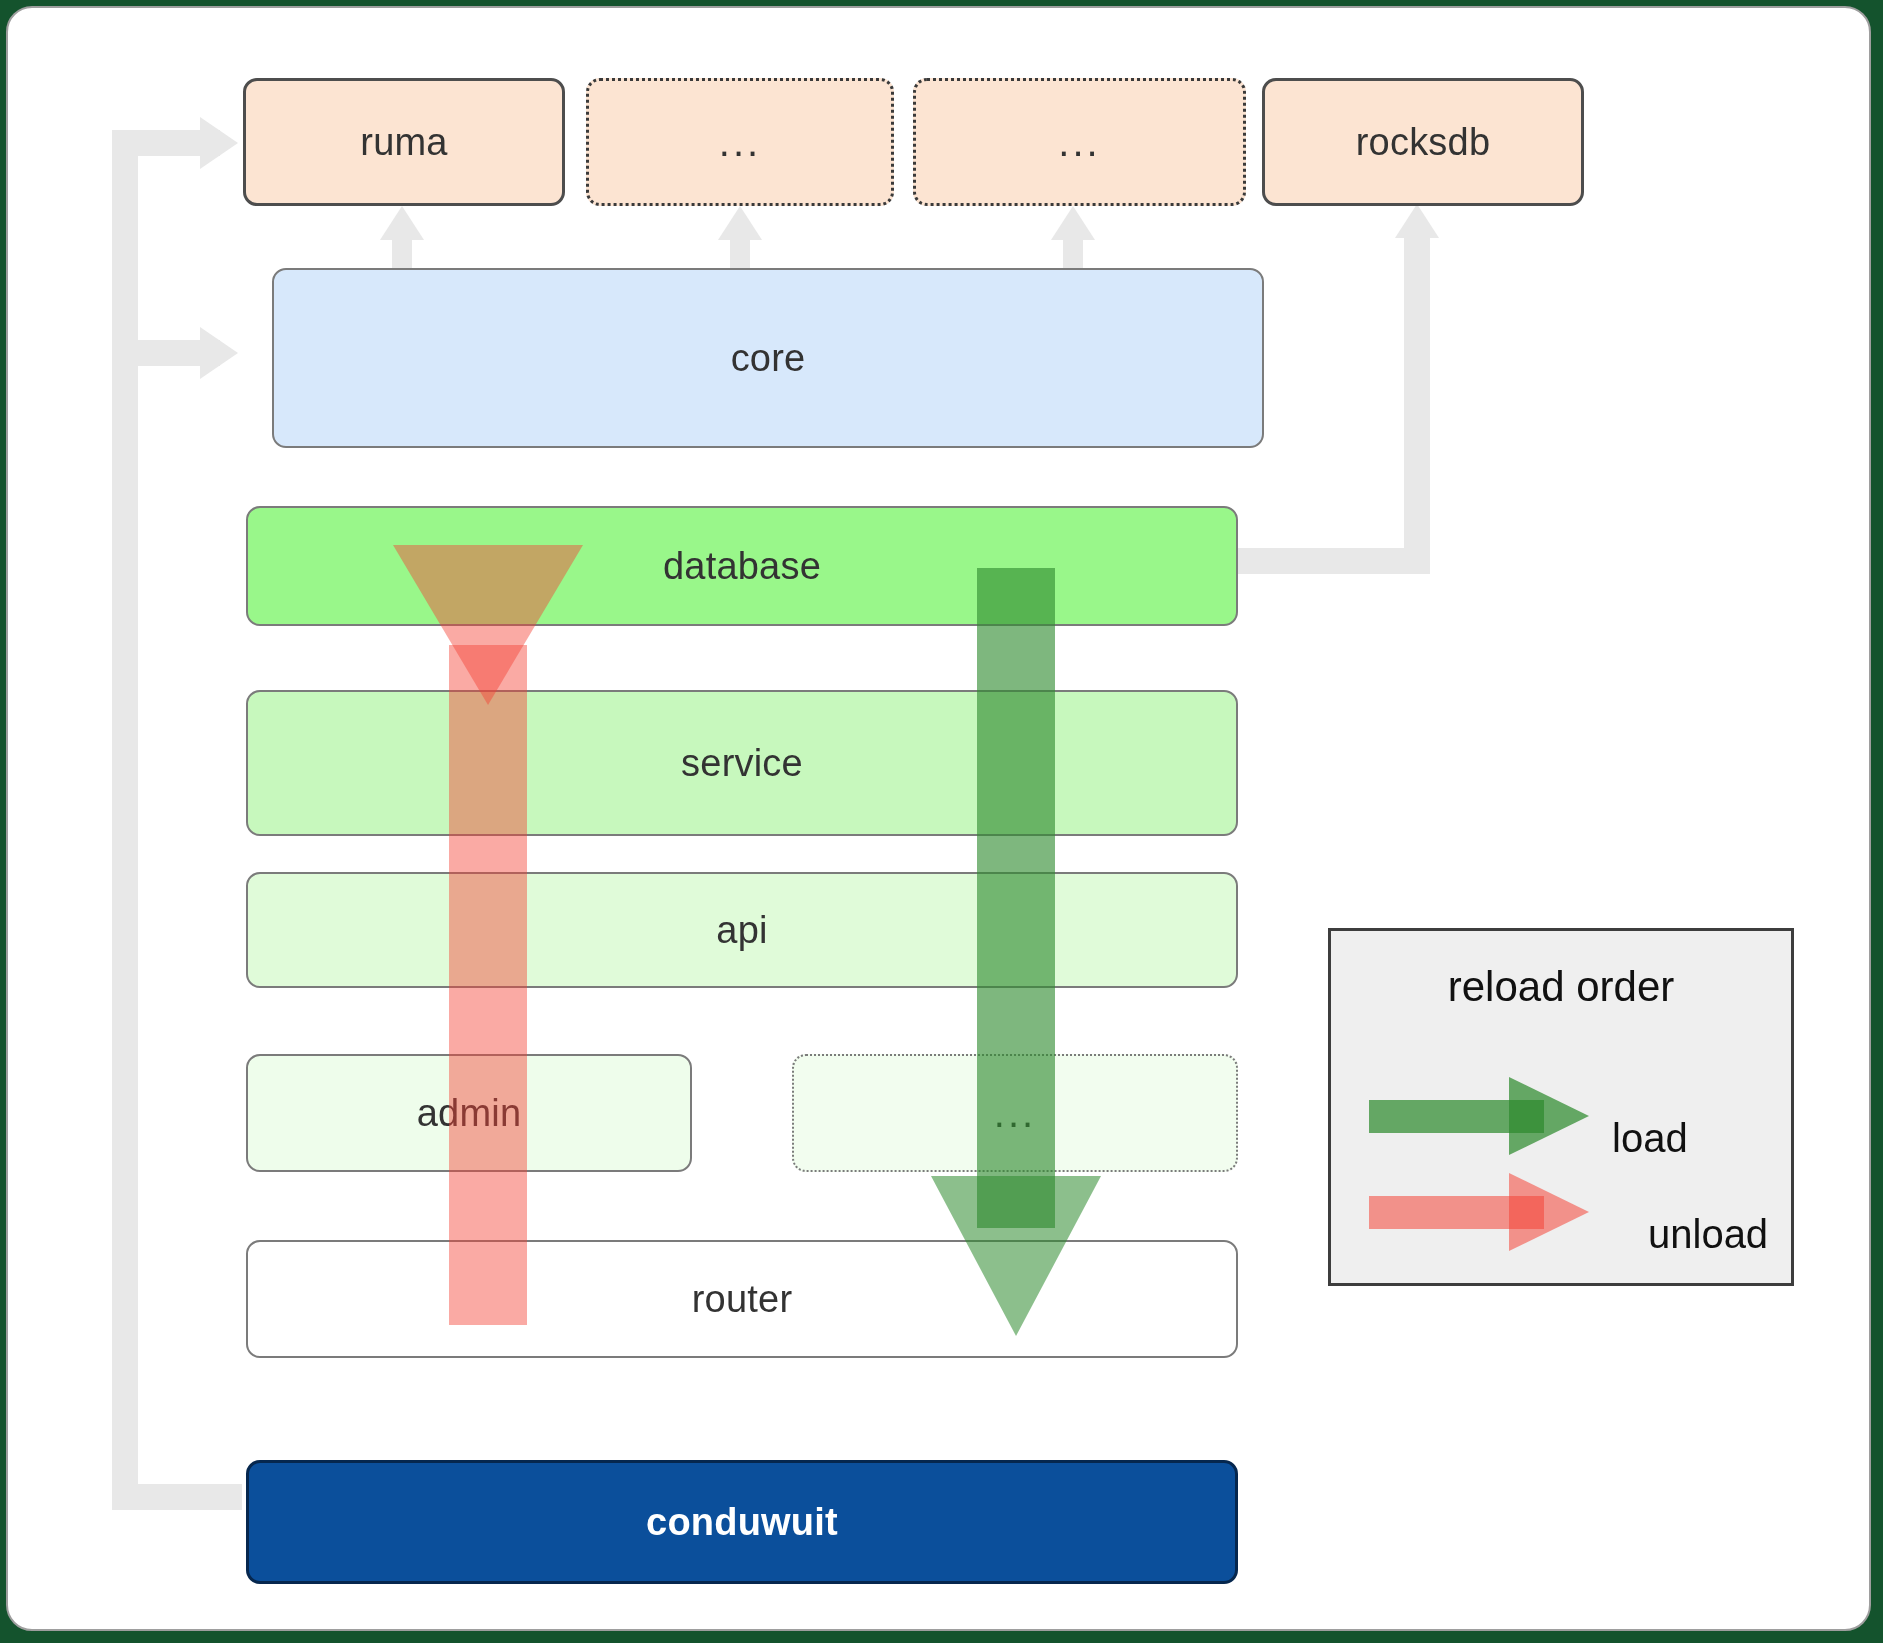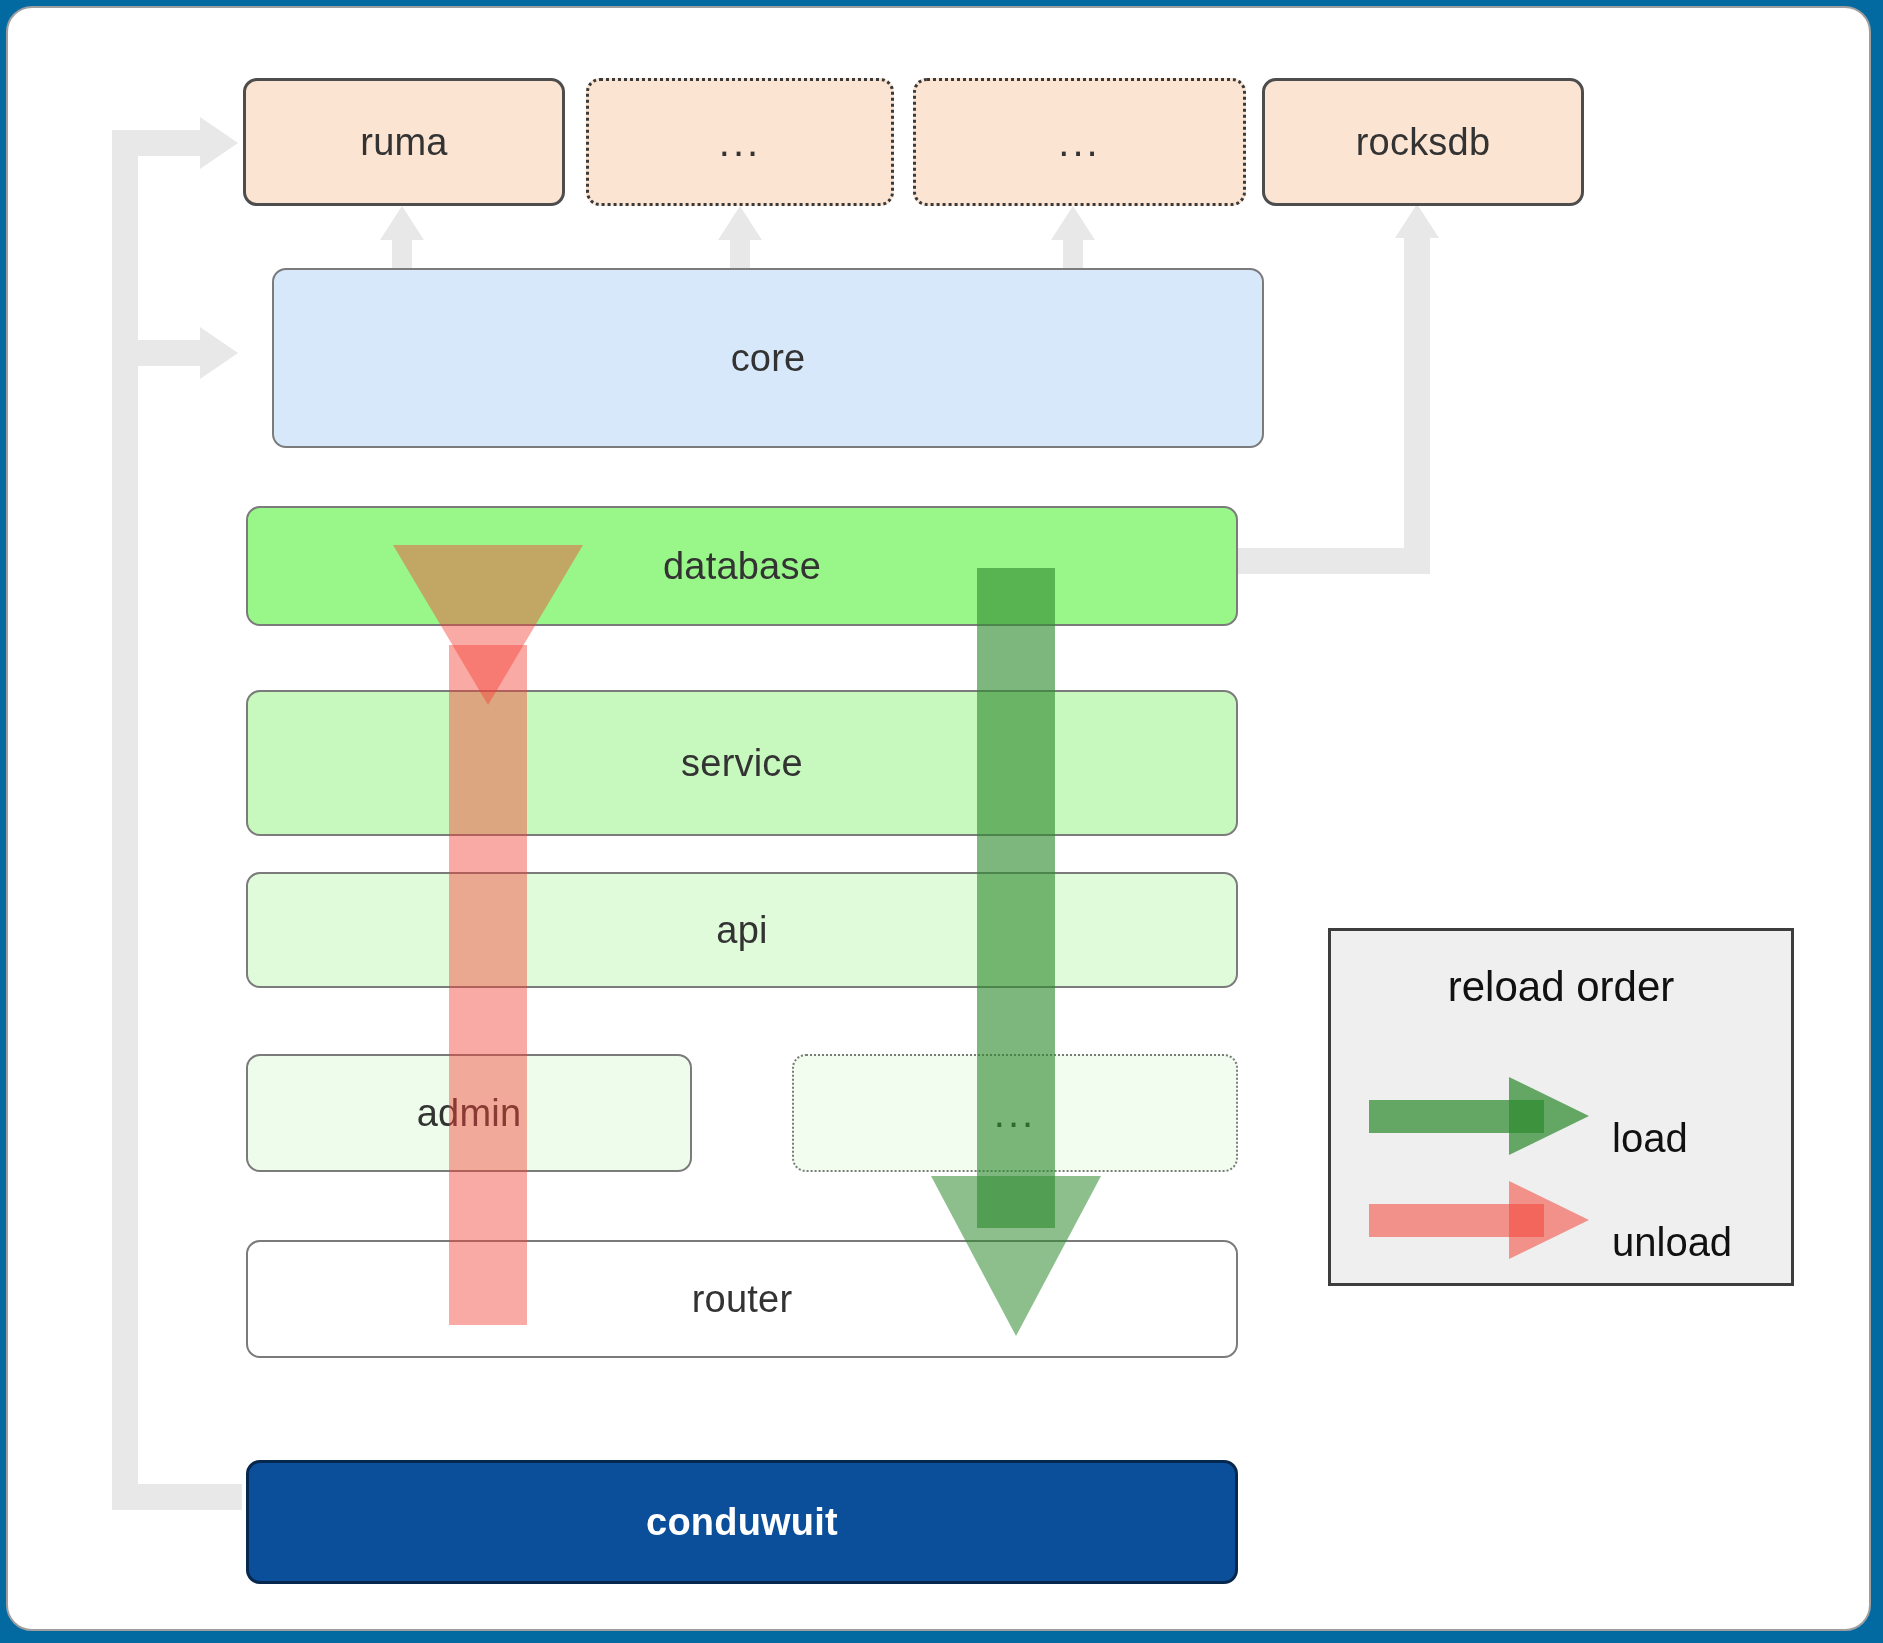--- a/index.html
+++ b/index.html
@@ -5,21 +5,21 @@
   html, body {
     margin: 0;
     padding: 0;
     background: #ffffff;
     font-family: "Liberation Sans", sans-serif;
   }
   #canvas {
     position: relative;
     width: 1883px;
     height: 1643px;
-    background: #0369a1;
+    background: #14532d;
     overflow: hidden;
   }
   .outer-frame {
     position: absolute;
     left: 6px;
     top: 6px;
     width: 1865px;
     height: 1625px;
     border: 2px solid #9e9e9e;
     border-radius: 26px;
@@ -142,21 +142,21 @@
   }
   .legend-row {
     position: absolute;
     left: 38px;
     width: 400px;
     height: 90px;
     display: flex;
     align-items: flex-end;
   }
   .legend-row.r1 { top: 140px; }
-  .legend-row.r2 { top: 244px; }
+  .legend-row.r2 { top: 236px; gap: 36px; }
   .legend-arrow {
     position: relative;
     width: 225px;
     height: 90px;
     flex: 0 0 auto;
   }
   .la-shaft {
     position: absolute;
     left: 0;
     top: 29px;

